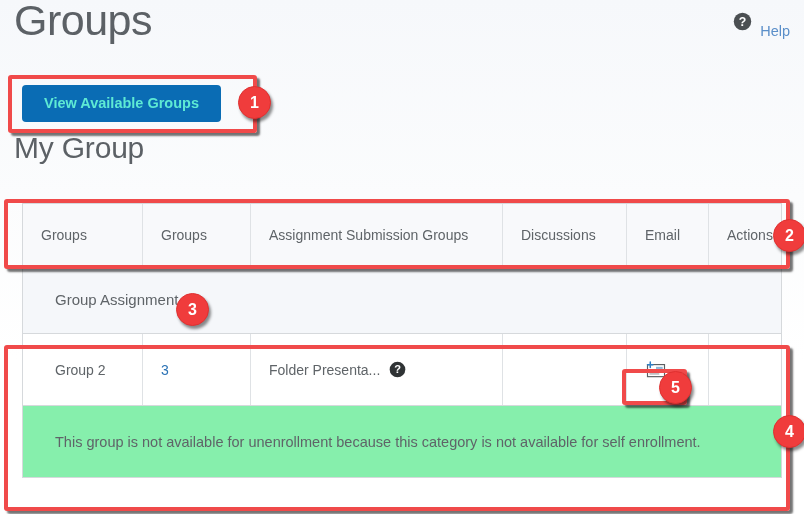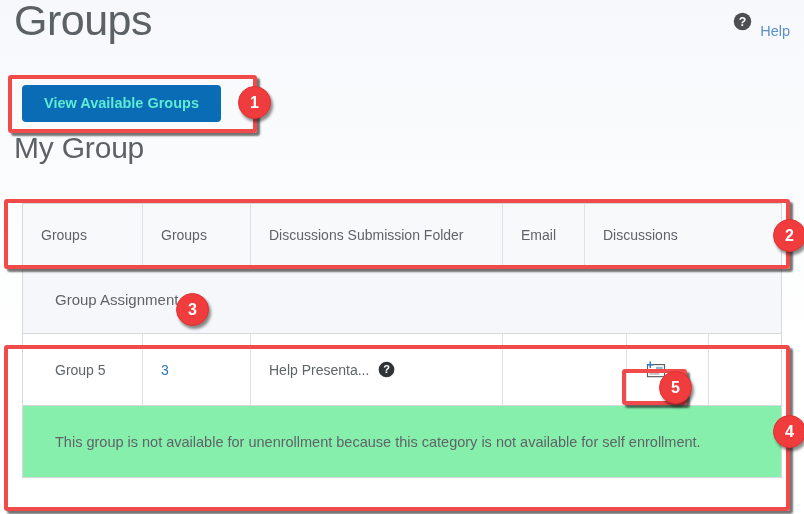--- a/index.html
+++ b/index.html
@@ -242,37 +242,38 @@
   <button class="primary-btn">View Available Groups</button>
 </div>
 
 <div class="sub-title">My Group</div>
 
 <div class="grid">
 
   <div class="grid-row grid-head">
     <div class="cell c-groups">Groups</div>
     <div class="cell c-members">Groups</div>
-    <div class="cell c-folder">Discussions Submission Folder</div>
+    <div class="cell c-folder">Assignment Submission Groups</div>
+    <div class="cell c-discussions">Discussions</div>
     <div class="cell c-email">Email</div>
-    <div class="cell c-discussions">Discussions</div>
+    <div class="cell c-actions">Actions</div>
   </div>
 
   <div class="grid-row group-cat-row">
     <div class="group-cat-label">Group Assignment</div>
   </div>
 
   <div class="grid-row data-row">
-    <div class="cell c-groups">Group 5</div>
+    <div class="cell c-groups">Group 2</div>
     <div class="cell c-members">
       <a class="link-num" href="#">3</a>
     </div>
     <div class="cell c-folder">
       <span class="folder-inner">
-        <span class="folder-text">Help Presenta...</span>
+        <span class="folder-text">Folder Presenta...</span>
         <span>
           <svg class="mini-help" viewBox="0 0 20 20" aria-hidden="true">
             <circle cx="10" cy="10" r="9.2" fill="#2f3335"></circle>
             <text x="10" y="14.6" font-family="Liberation Sans, sans-serif" font-size="13" font-weight="bold" fill="#ffffff" text-anchor="middle">?</text>
           </svg>
         </span>
       </span>
     </div>
     <div class="cell c-discussions"></div>
     <div class="cell c-email">

